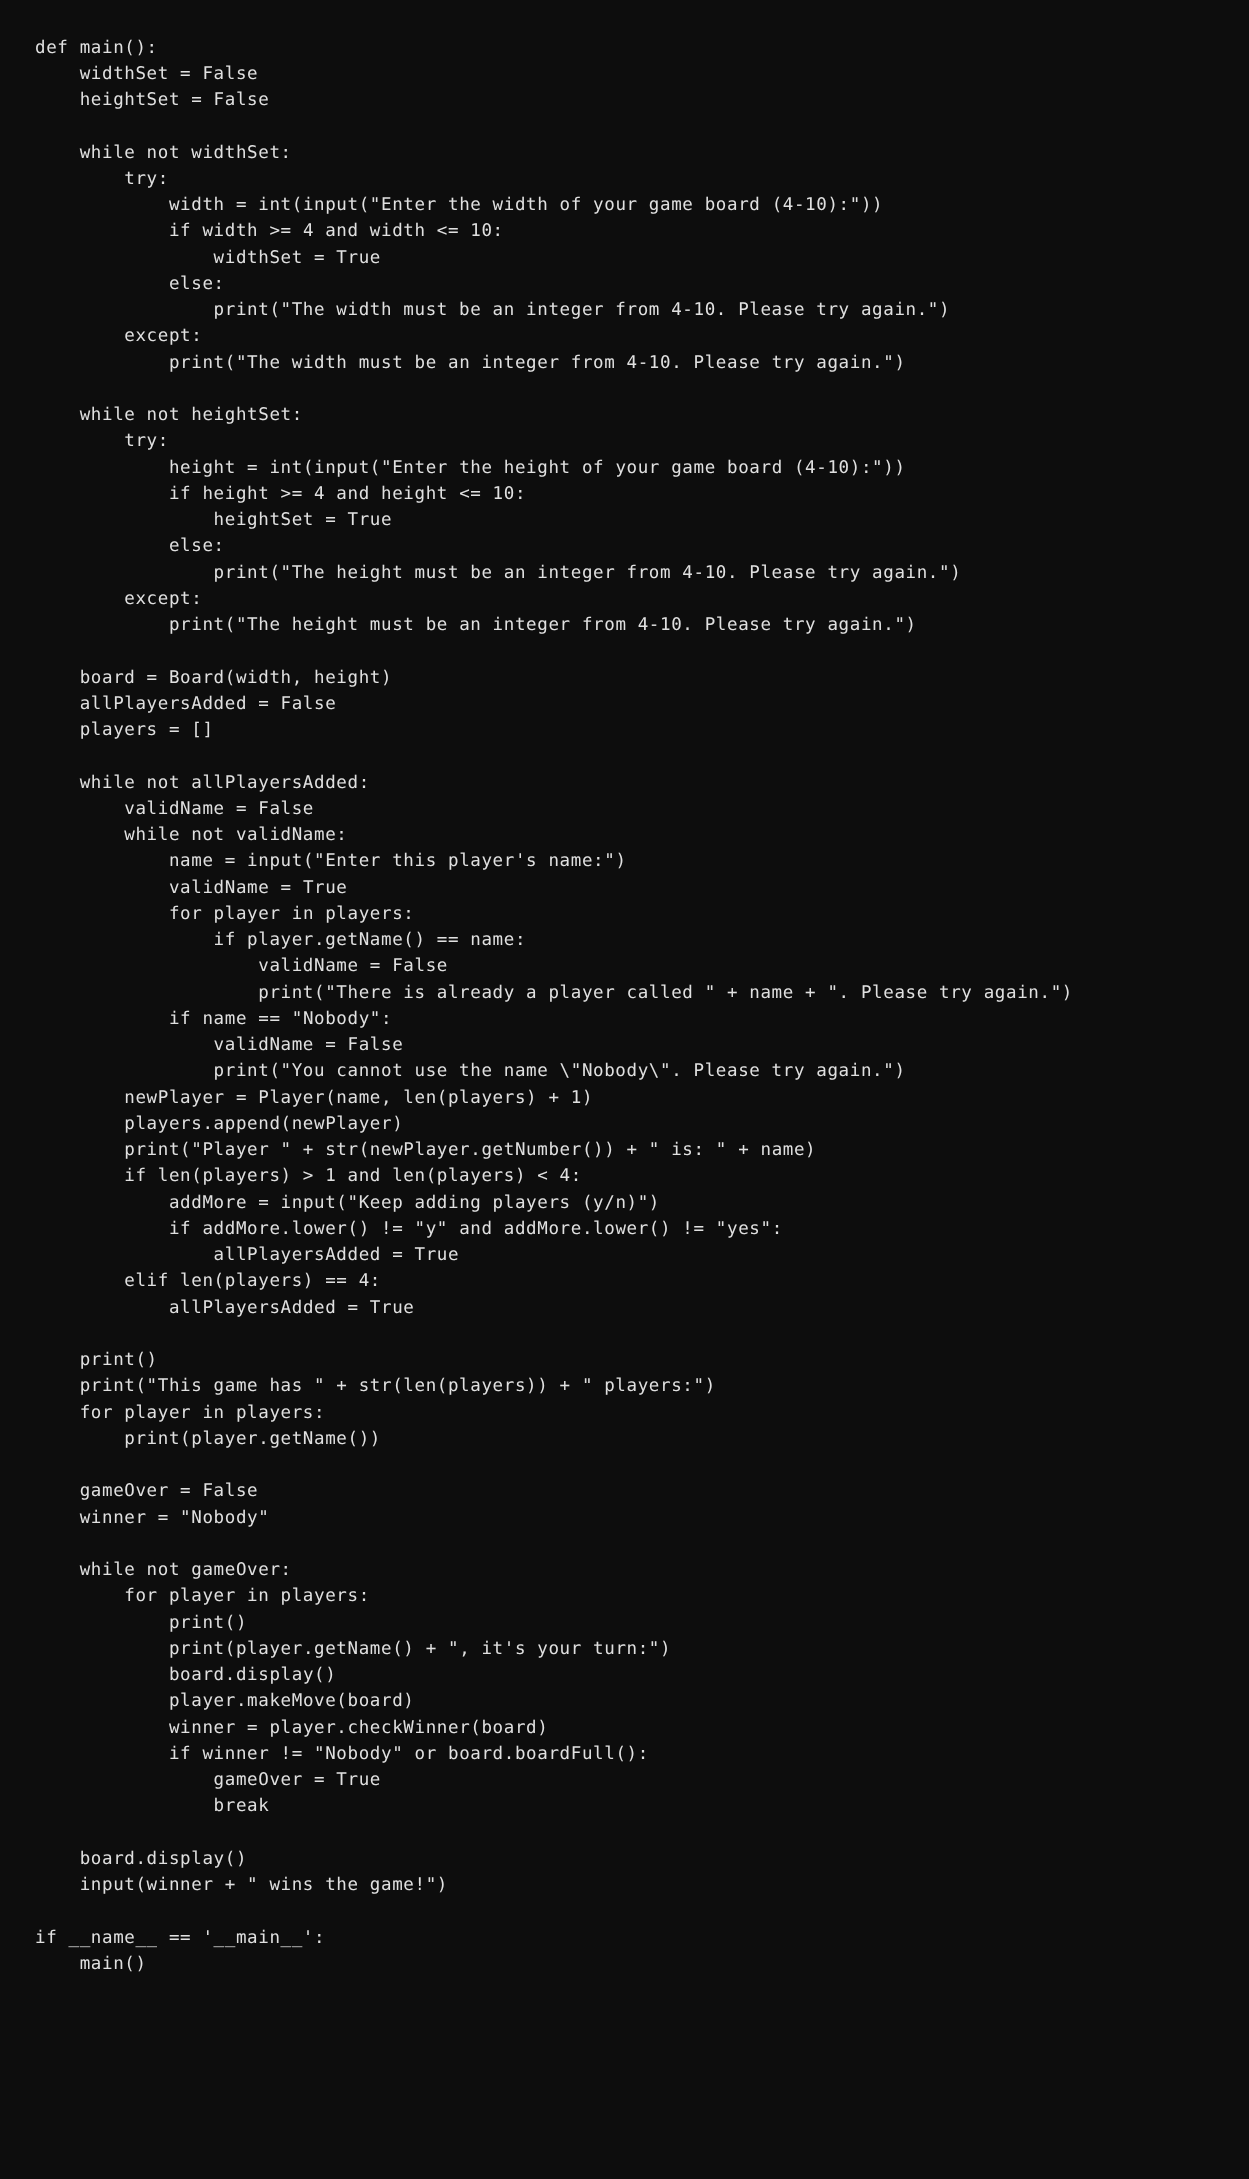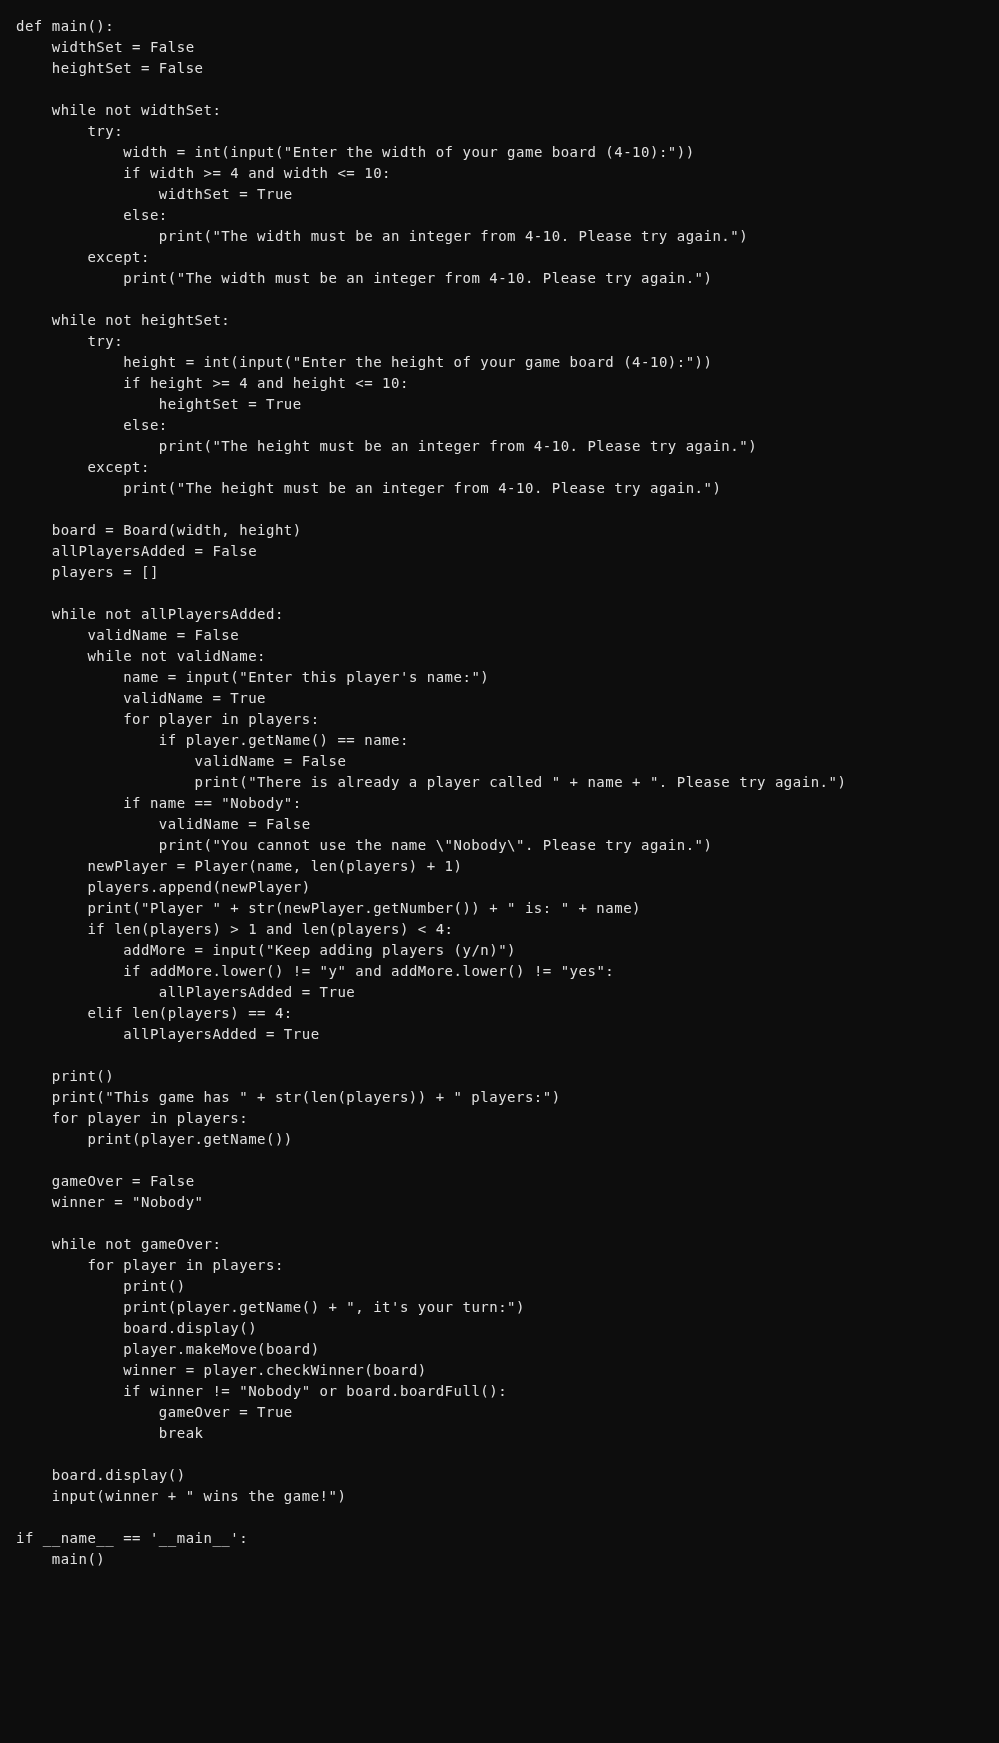--- a/index.html
+++ b/index.html
@@ -7,21 +7,21 @@
     color: #e0e0e0;
     font-family: "Courier New", Courier, monospace;
     font-size: 14px;
     line-height: 1.5;
     margin: 0;
     padding: 16px;
     letter-spacing: 0.5px;
     font-weight: 500;
   }
   pre {
-    margin: 0;
+    margin: 12px;
     white-space: pre-wrap;
     word-wrap: break-word;
   }
 </style>
 </head>
 <body>
 
 <pre>def main():
     widthSet = False
     heightSet = False

